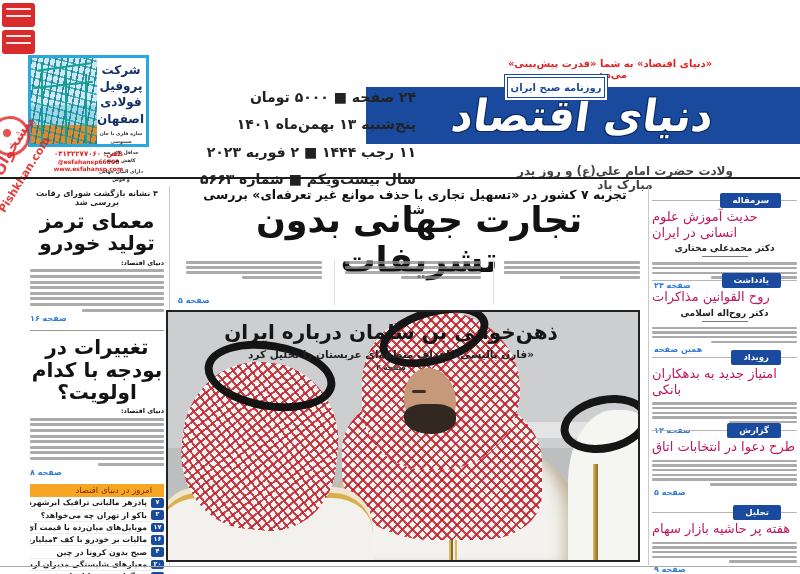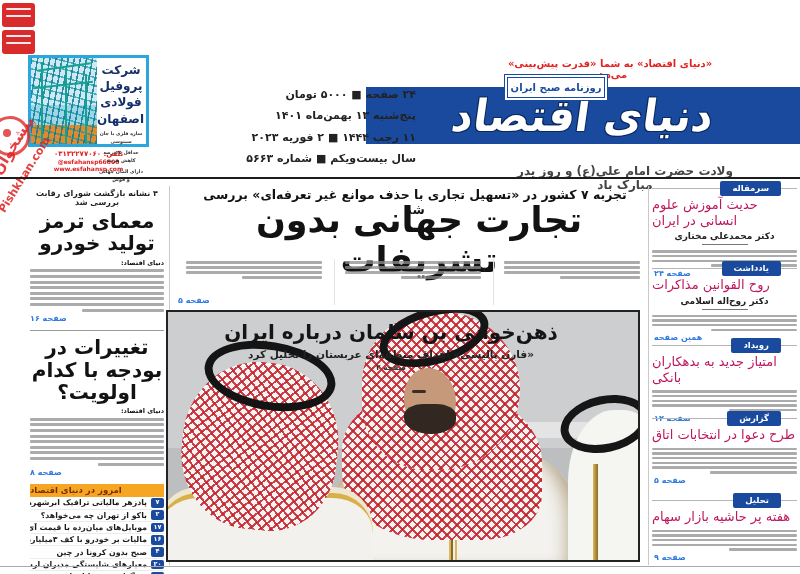--- a/index.html
+++ b/index.html
@@ -36,21 +36,21 @@
   .wm-en{left:-4px;top:208px;color:rgba(225,35,35,.88);font-size:11px;font-weight:800;transform:rotate(-58deg);transform-origin:left top;direction:ltr;}
   
   .tagline{left:495px;top:58px;width:230px;text-align:center;color:#e32222;font-size:10px;font-weight:900;}
   .band{left:366px;top:87px;width:434px;height:57px;background:#1a4a9e;display:flex;align-items:center;justify-content:center;}
   .logo{color:#fff;font-size:42px;font-weight:900;transform:skewX(-8deg) scaleY(1.05);
         text-shadow:1px 1px 0 #0a2a5e,-1px -1px 0 #0a2a5e,1px -1px 0 #0a2a5e,-1px 1px 0 #0a2a5e;white-space:nowrap;}
   .badge{left:507px;top:77px;width:96px;height:19px;background:#fff;border:1px solid #1a4a9e;
          box-shadow:0 0 0 2px #fff,0 0 0 3px #1a4a9e;display:flex;align-items:center;justify-content:center;
          font-size:10px;font-weight:900;color:#1a4a9e;z-index:3;}
   .dates{left:276px;top:84px;width:140px;text-align:right;}
-  .dates div{font-size:11px;font-weight:800;color:#222;line-height:1.95;white-space:nowrap;}
+  .dates div{font-size:14px;font-weight:800;color:#222;line-height:1.95;white-space:nowrap;}
   .greeting{left:510px;top:164px;width:230px;text-align:center;font-size:12px;font-weight:700;color:#444;}
   .toprule{left:0;top:177px;width:800px;height:2px;background:#1c1c1c;}
   .botrule{left:0;top:566px;width:800px;height:1px;background:#a8a8a8;}
   .vrule{top:186px;width:1px;height:379px;background:#c9c9c9;}
   
   .kicker{left:200px;top:187px;width:430px;text-align:center;font-size:12.5px;font-weight:900;color:#111;}
   .mainhead{left:196px;top:200px;width:446px;text-align:center;font-size:35px;font-weight:700;color:#121212;letter-spacing:-.5px;}
   .lead{left:176px;top:259px;width:464px;height:46px;display:flex;gap:12px;}
   .lead-col{flex:1;border-left:1px solid #e2e2e2;padding-left:10px;}
   .lead-col:last-child{border-left:none;}
@@ -87,28 +87,28 @@
   .ph-ref{font-size:7.5px;font-weight:800;color:#333;margin-top:3px;}
   .credit{left:159px;top:498px;width:2px;height:52px;background:repeating-linear-gradient(0deg,#999 0 3px,transparent 3px 6px);}
   
   .leftcol{left:30px;top:186px;width:134px;}
   .lk{font-size:8px;font-weight:800;text-align:center;color:#222;margin-top:3px;}
   .lh{font-size:20px;font-weight:900;text-align:center;color:#121212;line-height:1.12;margin-top:3px;}
   .lead-prefix{font-size:6.5px;font-weight:900;color:#111;margin-top:4px;}
   .lref{text-align:left;margin-top:1px;}
   .ldiv{border-top:1px solid #9a9a9a;margin:7px 0 5px 0;}
   .today-head{margin-top:7px;height:13px;line-height:13px;background:#f6a623;color:#7a2d00;
-      font-size:8.5px;font-weight:700;text-align:left;padding-right:12px;}
+      font-size:8.5px;font-weight:400;text-align:right;padding-right:12px;}
   .trow{display:flex;align-items:center;gap:4px;height:11.3px;border-bottom:1px solid #ececec;}
   .tnum{min-width:13px;height:9.5px;line-height:9.5px;background:#1a4a9e;border-radius:2px;color:#fff;
       font-size:6.5px;font-weight:800;text-align:center;}
   .ttl{font-size:7.8px;font-weight:800;color:#1b1b1b;white-space:nowrap;overflow:hidden;}
   
   .sidebar{left:652px;top:186px;width:145px;height:380px;}
-  .sec{position:absolute;left:0;right:0;border-top:1px solid #b5b5b5;padding-top:8px;}
+  .sec{position:absolute;left:0;right:0;border-top:1px solid #b5b5b5;padding-top:8px;margin-top:12px;}
   .tab{position:absolute;top:-8px;right:16px;background:#1a4a9e;color:#fff;font-size:8.5px;font-weight:800;
       padding:2px 12px 3px 12px;border-radius:2px;}
   .sh{font-size:13px;font-weight:400;text-align:left;color:#be185d;line-height:1.2;}
   .sby{font-size:9px;font-weight:800;text-align:center;color:#222;margin-top:3px;}
   .sby-line{width:46px;height:1px;background:#777;margin:3px auto 0 auto;}
   .sbody{margin-top:5px;}
   .sref{text-align:left;margin-top:1px;padding-left:2px;}
 </style>
 </head>
 <body>

